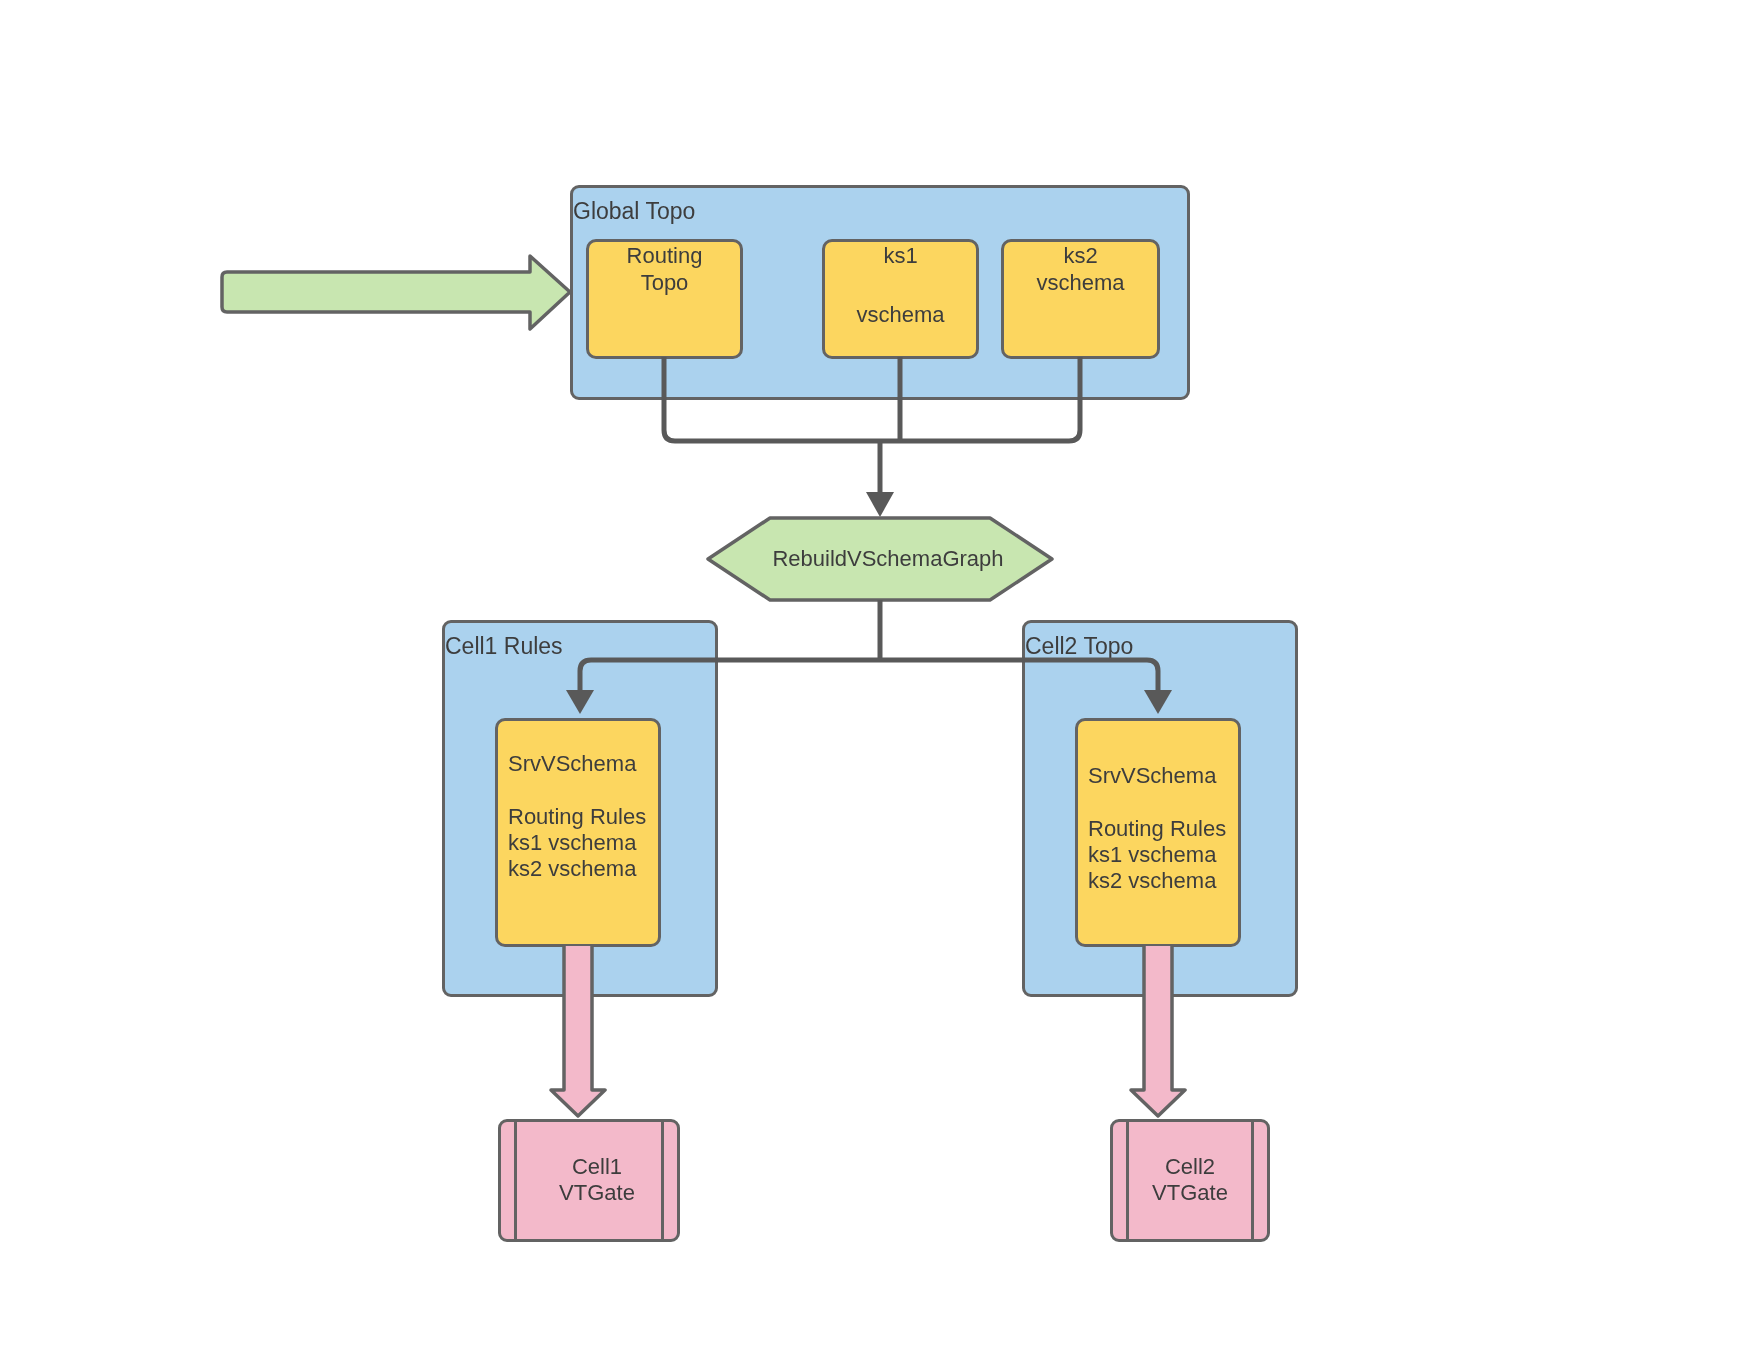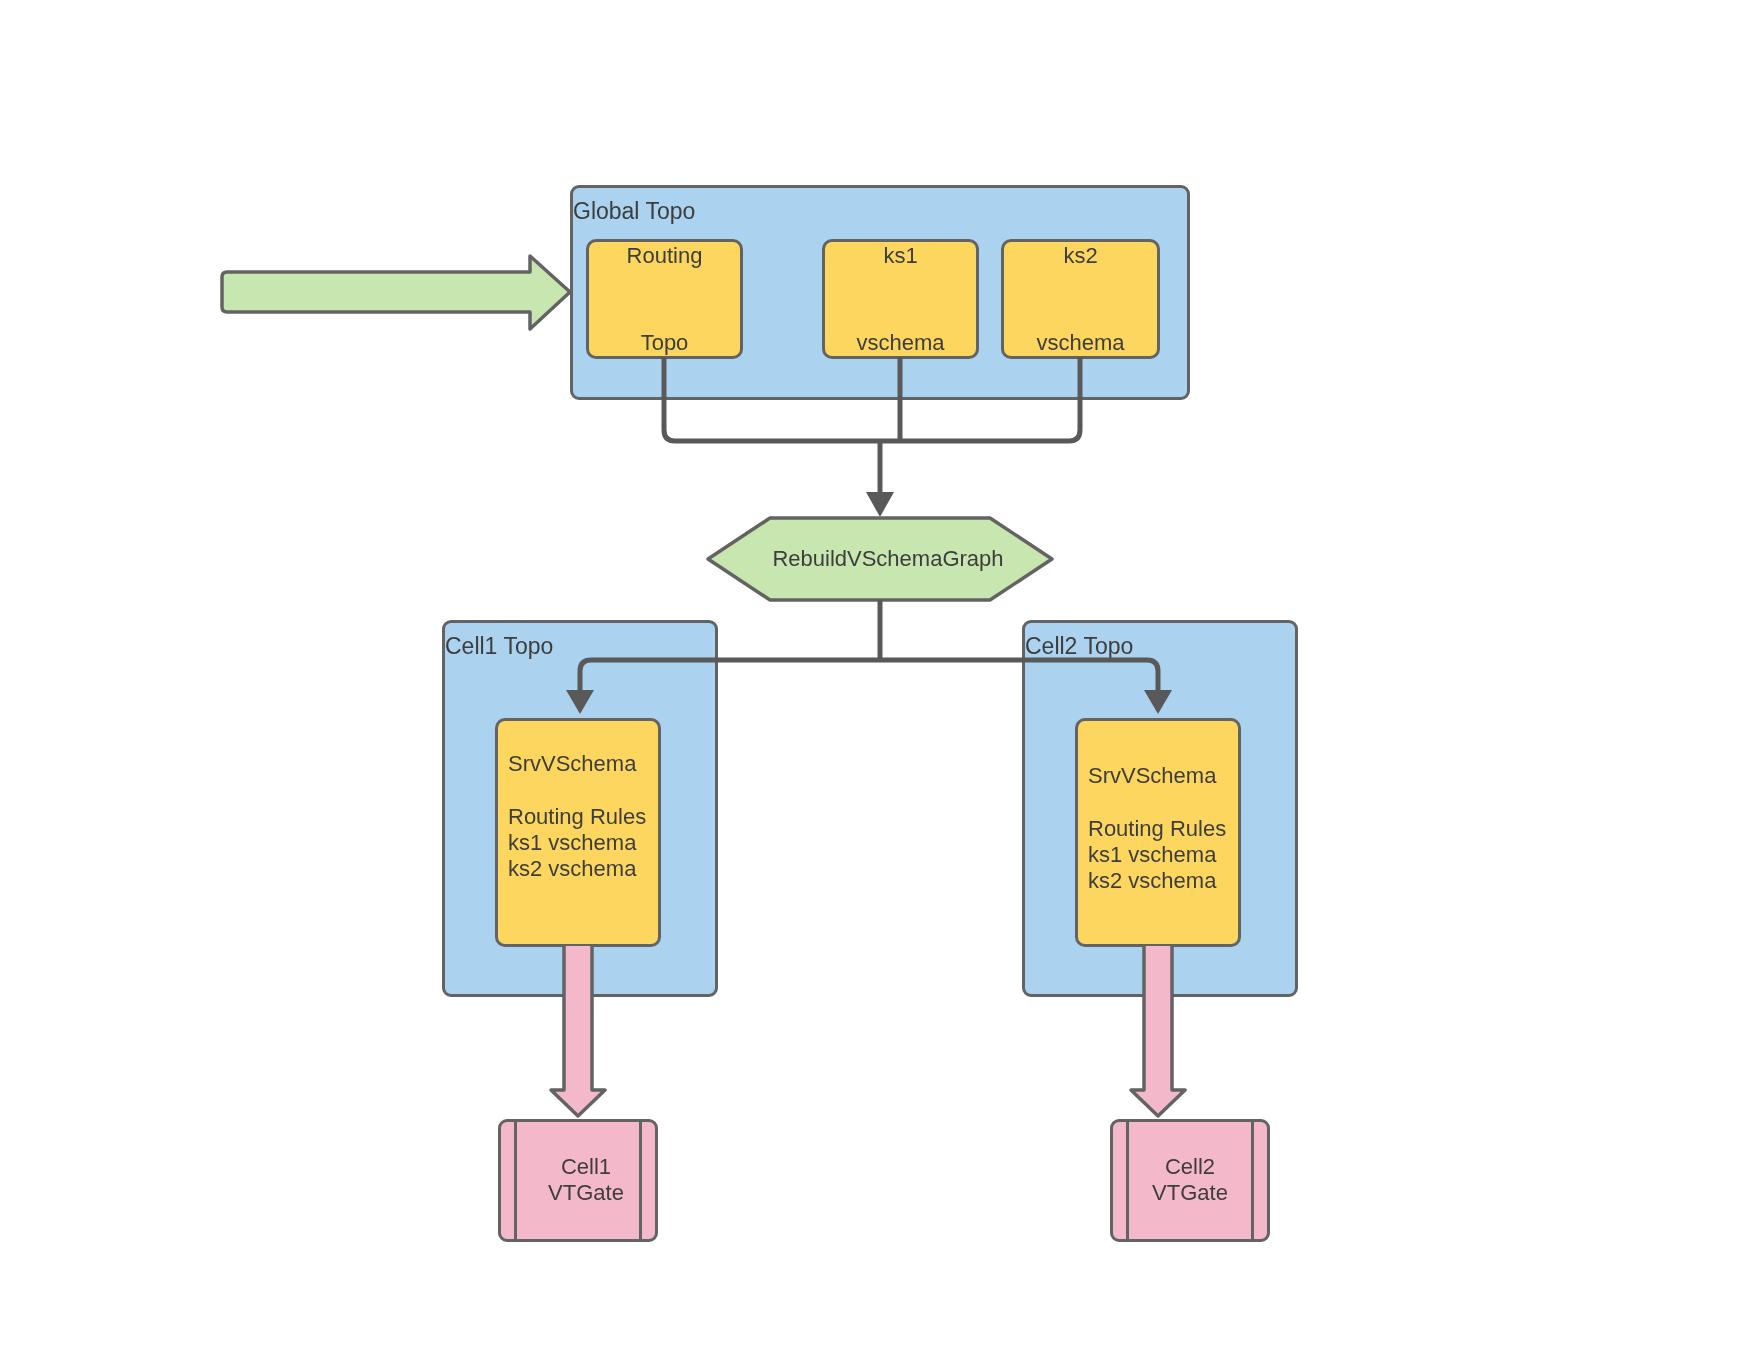--- a/index.html
+++ b/index.html
@@ -16,21 +16,21 @@
     position:absolute; background:var(--container-fill);
     border:3px solid var(--stroke); border-radius:9px; box-sizing:border-box;
   }
   .container-title {
     position:absolute; top:10px; left:0; width:100%; text-align:left;
     font-weight:normal; font-size:23px; line-height:27px;
   }
   .node {
     position:absolute; background:var(--node-fill);
     border:3px solid var(--stroke); border-radius:10px; box-sizing:border-box;
-    display:flex; flex-direction:column; align-items:center; justify-content:space-between;
+    display:flex; flex-direction:column; align-items:center; justify-content:flex-start;
     text-align:center; font-size:22px; line-height:27px;
   }
   .srv-box {
     position:absolute; background:var(--node-fill);
     border:3px solid var(--stroke); border-radius:10px; box-sizing:border-box;
     font-size:22px; line-height:26px; padding:30px 8px 0 10px;
   }
   .srv-box.cell2-offset { padding-top:42px; }
   .srv-heading { margin-bottom:27px; }
   .vtgate {
@@ -71,42 +71,42 @@
     <div class="node" style="left:822px; top:239px; width:157px; height:120px;gap:32px;">
       <span>ks1</span>
       <span>vschema</span>
     </div>
     <div class="node" style="left:1001px; top:239px; width:159px; height:120px;">
       <span>ks2</span>
       <span>vschema</span>
     </div>
 
     <div class="container-box" style="left:442px; top:620px; width:276px; height:377px;">
-      <div class="container-title">Cell1 Topo</div>
+      <div class="container-title">Cell1 Rules</div>
     </div>
 
     <div class="container-box" style="left:1022px; top:620px; width:276px; height:377px;">
       <div class="container-title">Cell2 Topo</div>
     </div>
 
     <div class="srv-box" style="left:495px; top:718px; width:166px; height:229px;">
       <div class="srv-heading">SrvVSchema</div>
       <div>Routing Rules</div>
       <div>ks1 vschema</div>
       <div>ks2 vschema</div>
     </div>
 
     <div class="srv-box cell2-offset" style="left:1075px; top:718px; width:166px; height:229px;">
       <div class="srv-heading">SrvVSchema</div>
       <div>Routing Rules</div>
       <div>ks1 vschema</div>
       <div>ks2 vschema</div>
     </div>
 
-    <div class="vtgate" style="left:498px; top:1119px; width:160px; height:123px;padding-left:16px;">
+    <div class="vtgate" style="left:498px; top:1119px; width:182px; height:123px;padding-left:16px;">
       <div class="vtgate-bar left"></div>
       <div class="vtgate-bar right"></div>
       <div>Cell1</div>
       <div>VTGate</div>
     </div>
 
     <div class="vtgate" style="left:1078px; top:1119px; width:160px; height:123px;margin-left:32px;">
       <div class="vtgate-bar left"></div>
       <div class="vtgate-bar right"></div>
       <div>Cell2</div>

